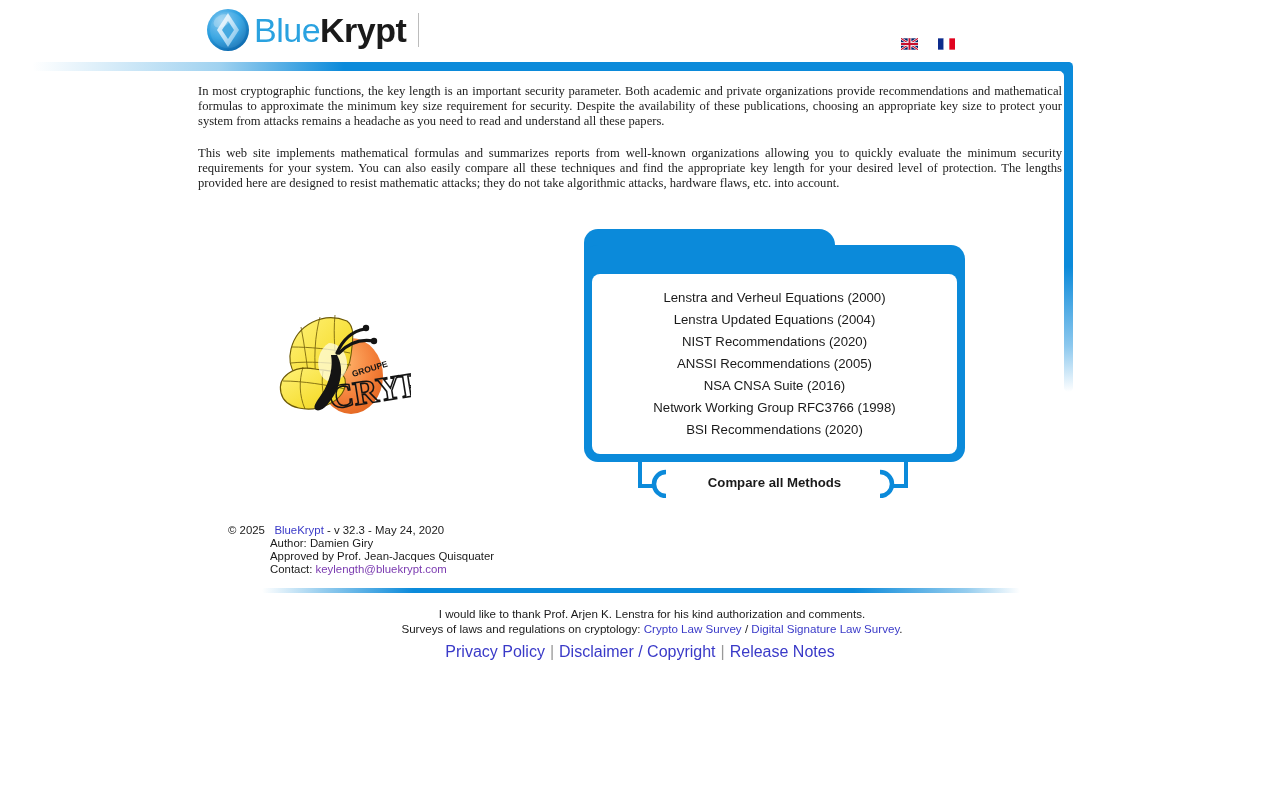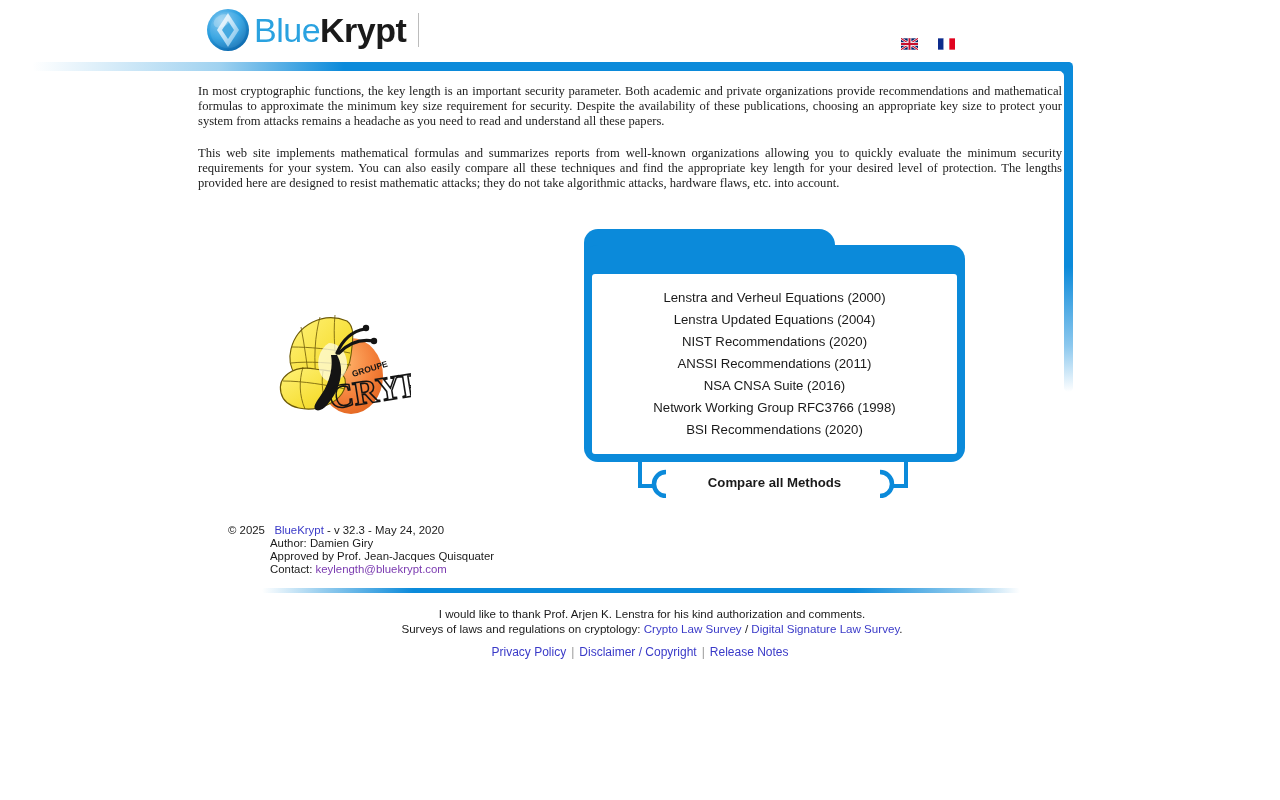--- a/index.html
+++ b/index.html
@@ -109,21 +109,21 @@
     white-space: nowrap; z-index: 6;
   }
   #head-arrow {
     position: absolute; left: 192px; top: 247px;
     width: 36px; height: 28px; z-index: 6;
   }
   #panel-inner {
     position: absolute; left: 8px; top: 29px;
     width: 365px; height: 180px;
     background: #ffffff;
-    border-radius: 3px;
+    border-radius: 8px;
     display: flex; flex-direction: column;
     justify-content: center; align-items: center;
   }
   .method-item {
     font-size: 13.2px; color: #1a1a1a;
     line-height: 22px; text-align: center;
     white-space: nowrap; cursor: pointer;
   }
 
   
@@ -162,21 +162,21 @@
       rgba(255,255,255,1) 100%);
   }
 
   #footer-notes {
     position: absolute; left: 12px; top: 607px; width: 1280px;
     text-align: center; font-size: 11.6px; color: #1a1a1a;
     line-height: 14.6px;
   }
   #footer-links {
     position: absolute; left: 0; top: 645px; width: 1280px;
-    text-align: center; font-size: 12px; line-height: 14px;
+    text-align: center; font-size: 16px; line-height: 14px;
   }
   .sep { color: #999999; padding: 0 5px; }
 </style>
 </head>
 <body>
 
 <div id="page">
 
   <div id="header">
 
@@ -278,21 +278,21 @@
     <text x="66" y="106" font-family="Liberation Serif, serif" font-size="34" font-weight="700" fill="none" stroke="#141414" stroke-width="1.6" transform="rotate(-9 66 106)">CRYPTO</text>
   </svg>
 
   <div id="method-panel">
     <div id="panel-tab"></div>
     <div id="panel-shell"></div>
     <div id="panel-inner">
       <div class="method-item">Lenstra and Verheul Equations (2000)</div>
       <div class="method-item">Lenstra Updated Equations (2004)</div>
       <div class="method-item">NIST Recommendations (2020)</div>
-      <div class="method-item">ANSSI Recommendations (2011)</div>
+      <div class="method-item">ANSSI Recommendations (2005)</div>
       <div class="method-item">NSA CNSA Suite (2016)</div>
       <div class="method-item">Network Working Group RFC3766 (1998)</div>
       <div class="method-item">BSI Recommendations (2020)</div>
     </div>
   </div>
 
   <div id="panel-head-label">Choose a Method</div>
   <svg id="head-arrow" viewBox="0 0 36 28">
     <path d="M2 6 C2 1 10 1 14 4 L22 10 L26 5 L33 19 L18 20 L21 15 L13 9 C10 7 6 7 6 10 L6 12 L2 12 Z" fill="#ffffff"></path>
     <path d="M3 4 C8 1 16 3 22 9 L27 4 L34 20 L18 21 L22 16 L14 10 C10 7 6 8 5 11 Z" fill="#ffffff"></path>

